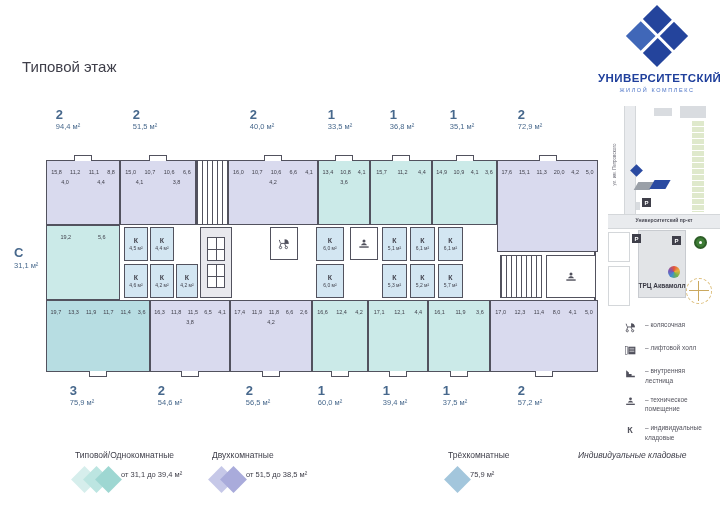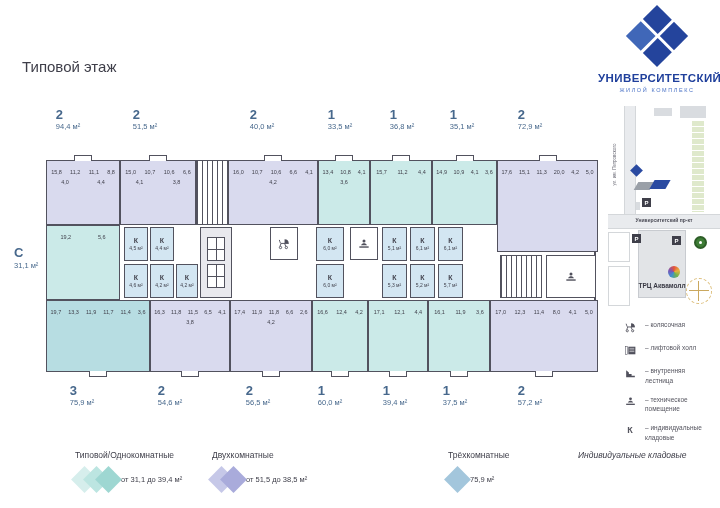--- a/index.html
+++ b/index.html
@@ -75,21 +75,21 @@
   
   .rlegend{position:absolute;left:622px;top:320px;width:96px;}
   .rl-row{display:flex;align-items:flex-start;margin-bottom:9px;}
   .rl-ic{width:16px;height:14px;flex:0 0 16px;display:flex;align-items:center;justify-content:center;}
   .rl-ic svg{width:13px;height:13px;}
   .rl-k{font-size:9px;font-weight:bold;color:#55555f;}
   .rl-tx{font-size:6.5px;color:#55555f;line-height:1.5;margin-left:7px;width:66px;}
   
   .blegend-item{position:absolute;top:450px;}
   .bl-title{font-size:8.5px;color:#3d3d48;margin-bottom:10px;}
-  .bl-row{display:flex;align-items:center;}
+  .bl-row{display:flex;}
   .bl-dias{display:flex;margin-right:10px;}
   .bl-d{width:19px;height:19px;transform:rotate(45deg);margin-right:-7px;}
   .bl-range{font-size:7.5px;color:#3d3d48;}
 </style>
 </head>
 <body>
 
 <div class="canvas">
 
   <div class="page-title">Типовой этаж</div>

